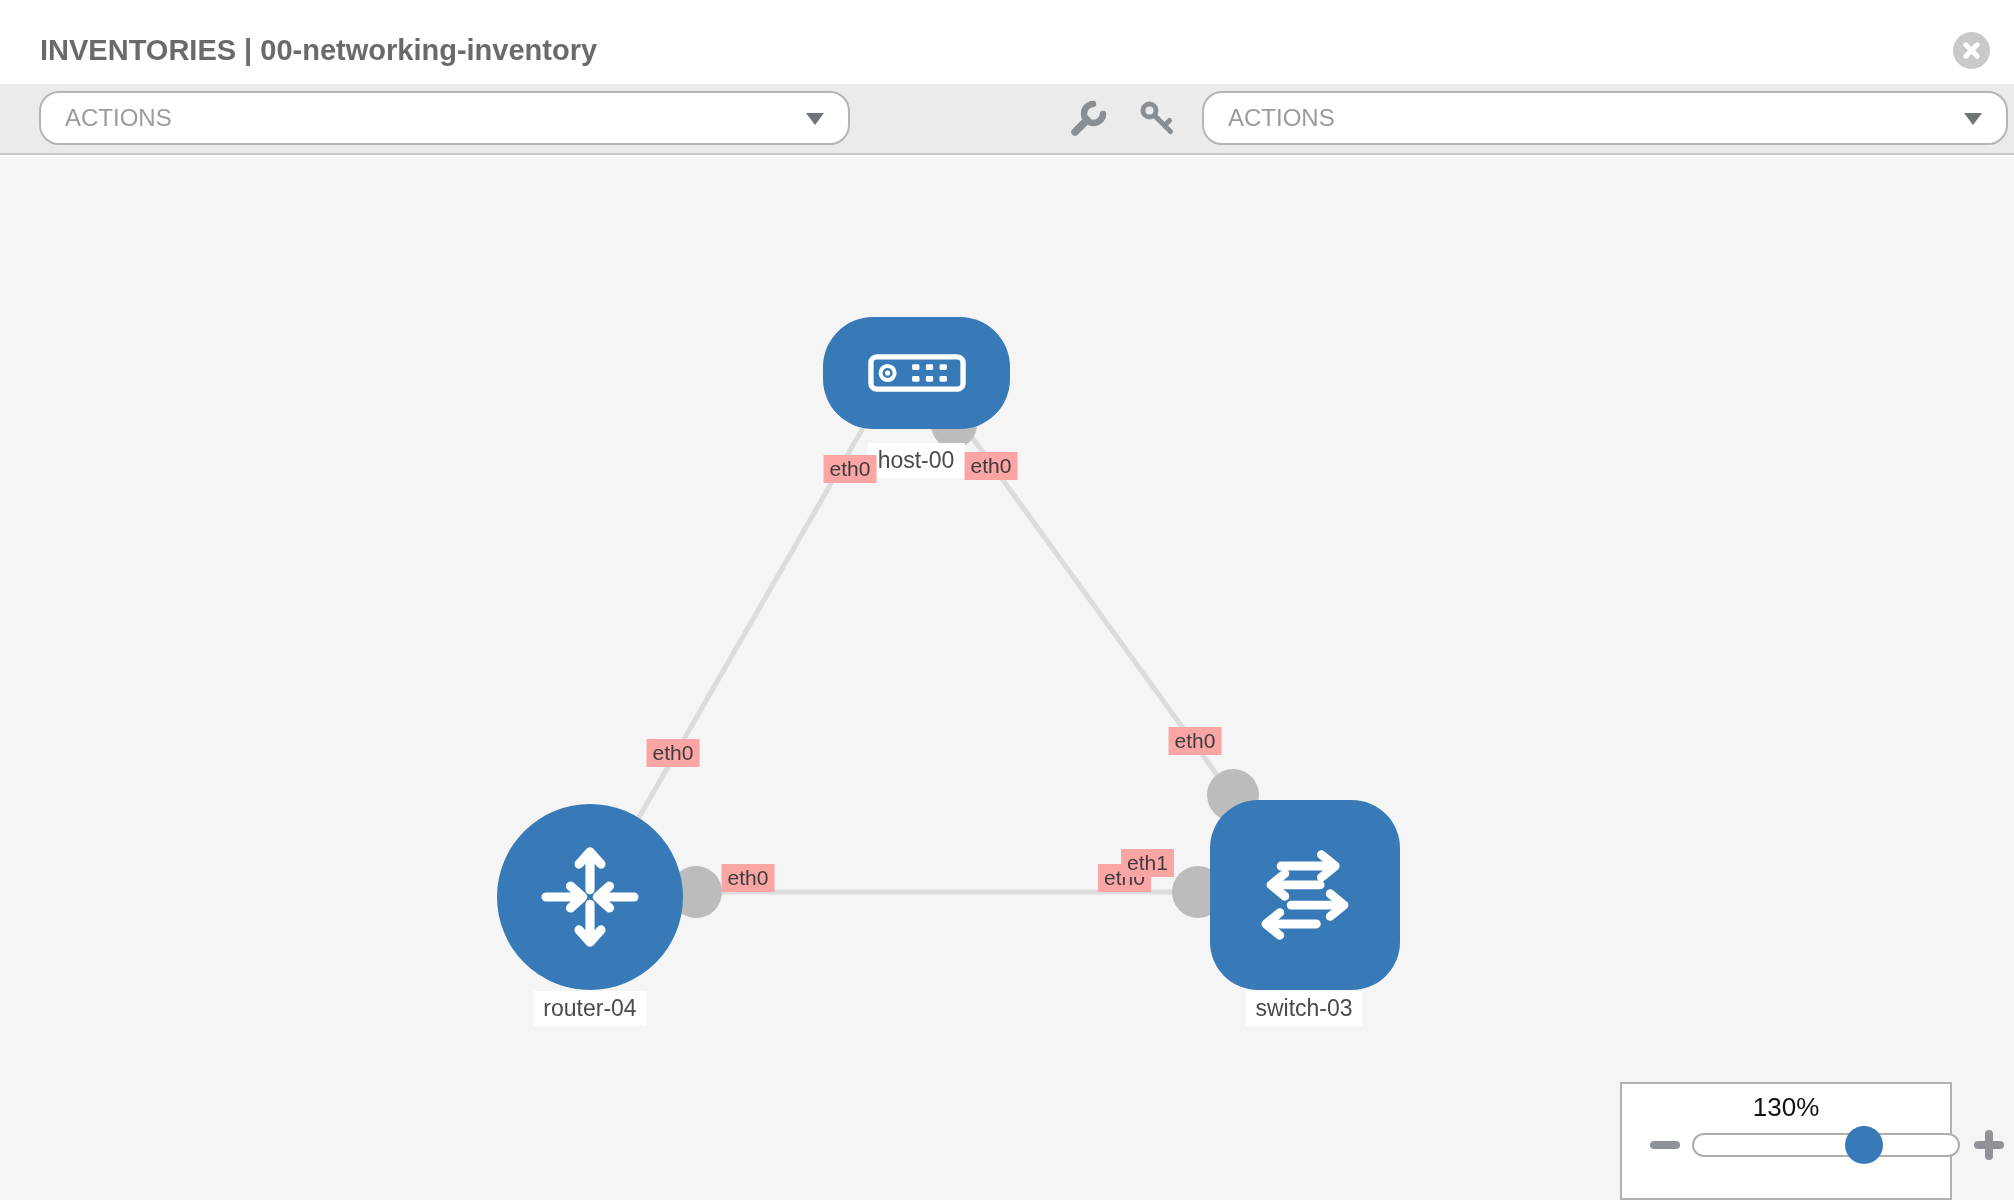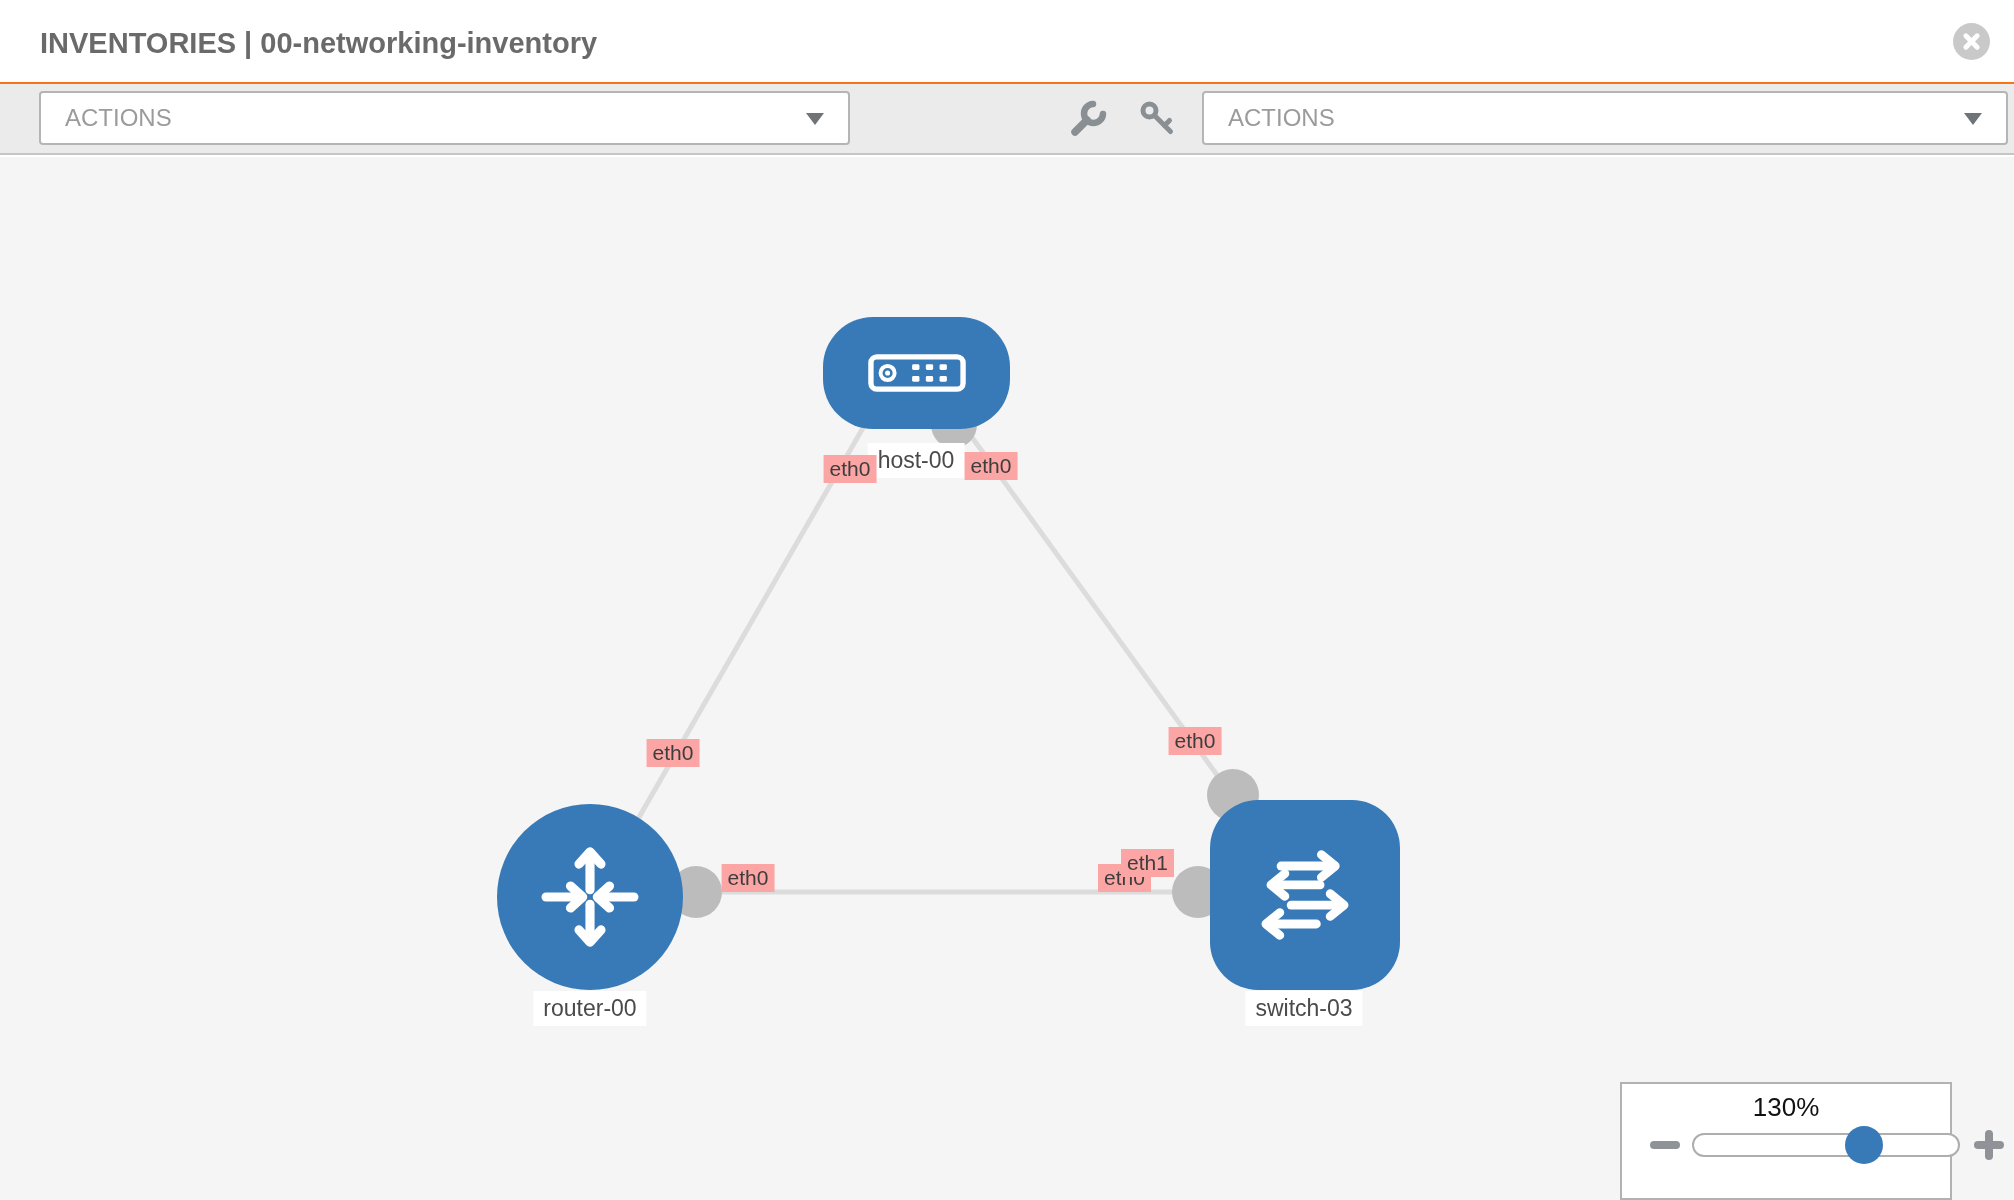--- a/index.html
+++ b/index.html
@@ -3,36 +3,36 @@
 <meta charset="utf-8">
 <style>
   * { box-sizing: border-box; }
   html,body { margin:0; padding:0; }
   body {
     width:2014px; height:1200px; position:relative; overflow:hidden;
     font-family:"Liberation Sans", sans-serif; background:#ffffff;
   }
 
   
-  .header { position:absolute; left:0; top:3px; width:2014px; height:81px;
-            background:#ffffff; border-bottom:2px solid #f97316; }
+  .header { position:absolute; left:0; top:12px; width:2014px; height:81px;
+            background:#ffffff; border-bottom:6px solid #f97316; }
   .page-title { position:absolute; left:40px; top:50%; transform:translateY(-50%);
             font-size:29px; font-weight:700; color:#6a6a6a; white-space:nowrap; }
   .close-btn { position:absolute; right:24px; top:20px; width:37px; height:37px;
             border-radius:50%; background:#c9c9c9; cursor:pointer; }
   .close-btn .x-bar { position:absolute; left:8px; top:16px; width:21px; height:5px;
             background:#ffffff; border-radius:3px; }
   .close-btn .x-bar.a { transform:rotate(45deg); }
   .close-btn .x-bar.b { transform:rotate(-45deg); }
 
   
   .toolbar { position:absolute; left:0; top:84px; width:2014px; height:71px;
             background:#ebebeb; border-bottom:2px solid #c6c6c6; }
   .dropdown { position:absolute; top:7px; height:54px; background:#ffffff;
-            border:2px solid #b5b5b5; border-radius:4px; display:flex;
+            border:2px solid #b5b5b5; border-radius:20px; display:flex;
             align-items:center; padding:0 24px; font-size:24px; color:#9b9b9b;
             cursor:pointer; }
   .dd-actions { left:39px;  width:811px; }
   .dd-search  { left:1202px; width:806px; }
   .caret { position:absolute; right:24px; top:50%; margin-top:-5px; width:0; height:0;
             border-left:9px solid transparent; border-right:9px solid transparent;
             border-top:12px solid #6e7478; }
   .tool-icon { position:absolute; top:15px; width:40px; height:40px; cursor:pointer; }
   .ti-wrench { left:1068px; }
   .ti-key    { left:1138px; }
@@ -166,21 +166,21 @@
           <path d="M34 33 L23 42 L34 51"></path>
         <path d="M39 58 H79"></path>
           <path d="M70 49 L81 58 L70 67"></path>
         <path d="M59 73 H21"></path>
           <path d="M30 64 L19 73 L30 82"></path>
       </g>
     </svg>
   </div>
 
   <div class="node-label nl-host">host-00</div>
-  <div class="node-label nl-router">router-00</div>
+  <div class="node-label nl-router">router-04</div>
   <div class="node-label nl-switch">switch-03</div>
 
   <div class="if-label if-center if-host-left">eth0</div>
   <div class="if-label if-center if-host-right">eth0</div>
   <div class="if-label if-center if-router-top">eth0</div>
   <div class="if-label if-center if-switch-top">eth0</div>
   <div class="if-label if-center if-router-edge">eth0</div>
   <div class="if-label if-sw-eth0">eth0</div>
   <div class="if-label if-sw-eth1">eth1</div>
 </div>

